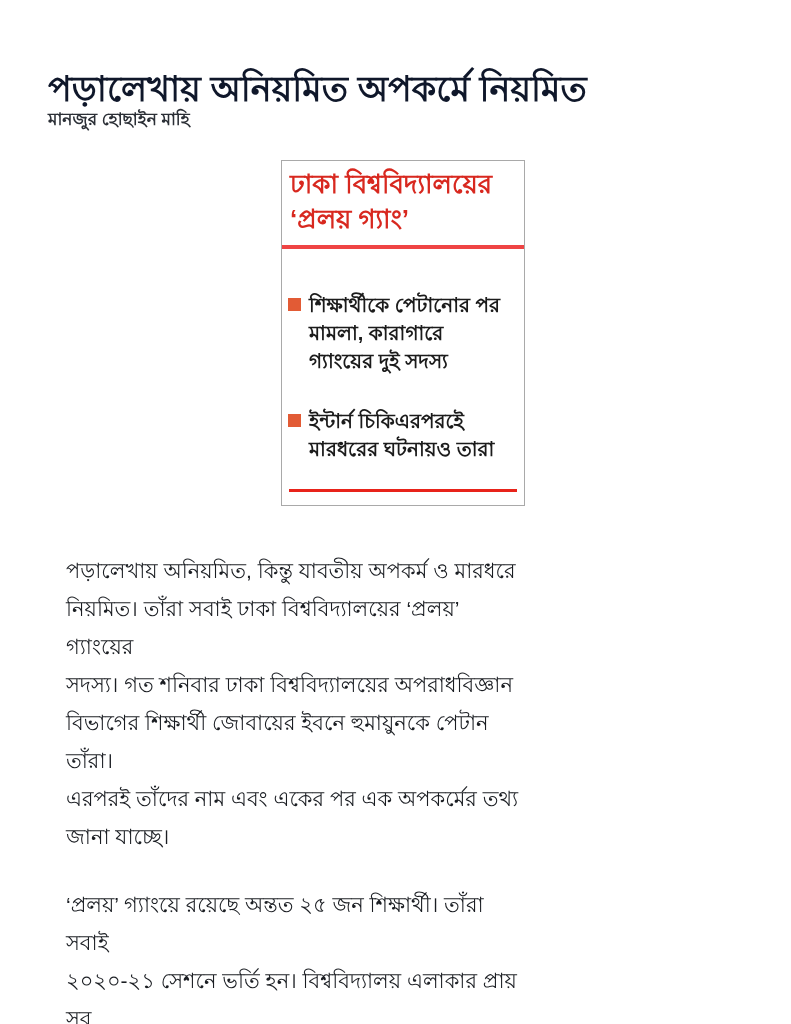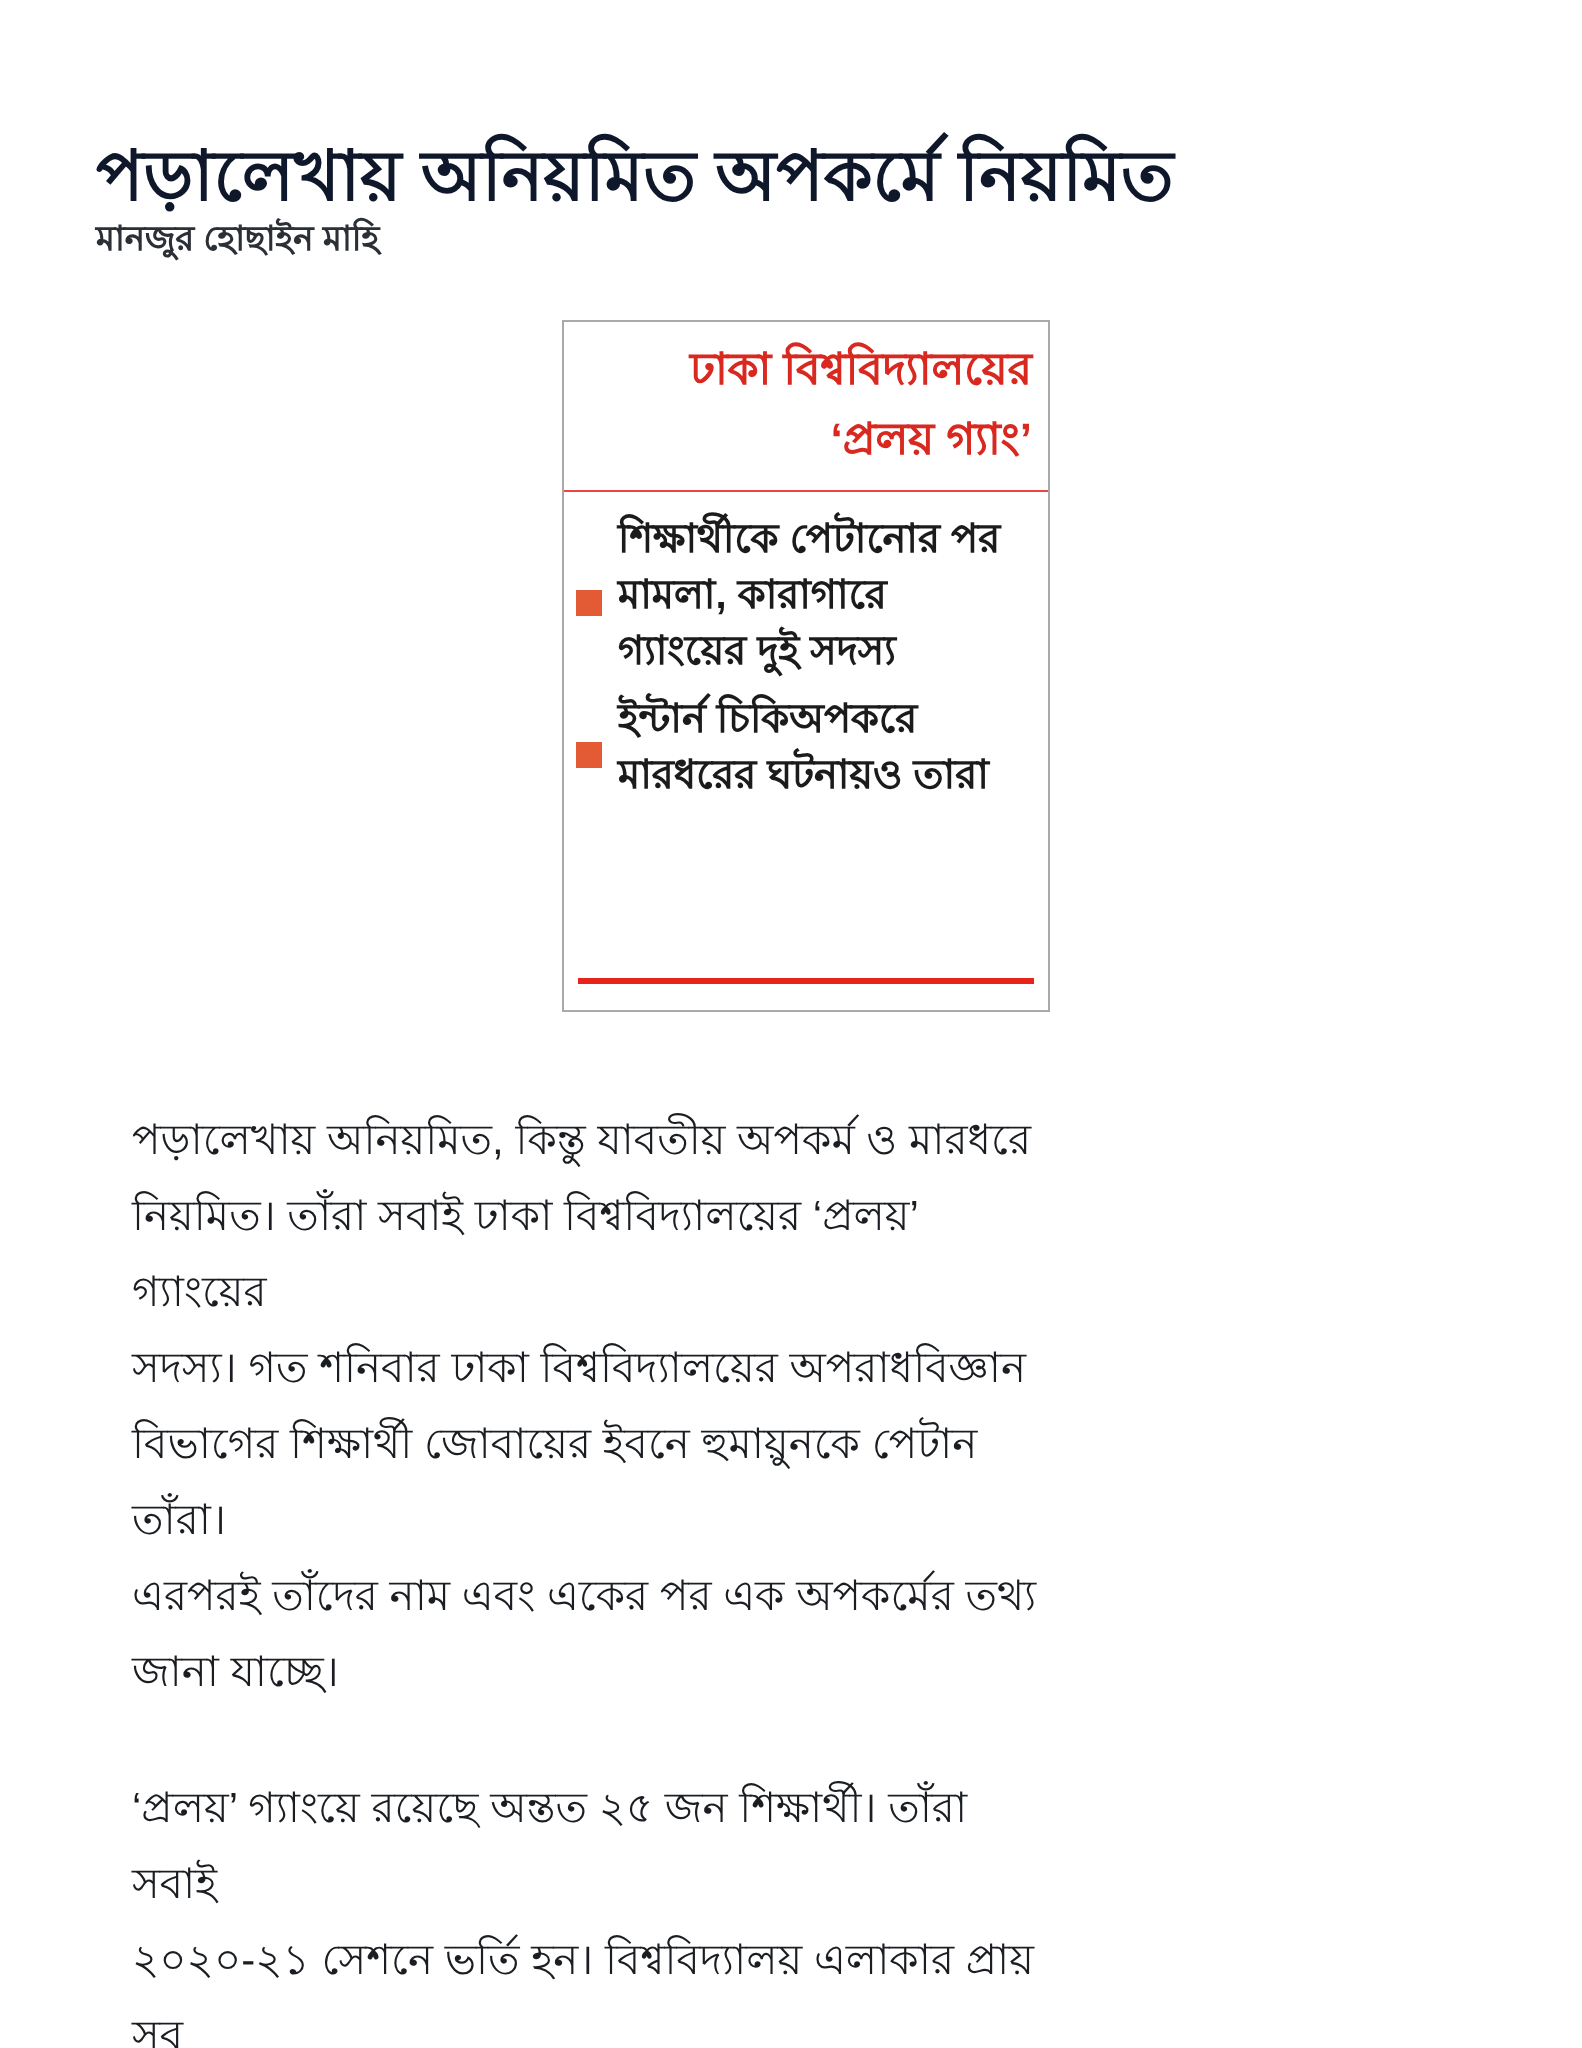--- a/index.html
+++ b/index.html
@@ -45,35 +45,36 @@
     left: 281px;
     top: 160px;
     width: 244px;
     height: 346px;
     border: 1px solid #a9a9a9;
     box-sizing: border-box;
     background: #ffffff;
   }
   .infobox-title {
     padding: 6px 8px 8px 8px;
-    text-align: right;
-    font-size: 22px;
+    text-align: left;
+    font-size: 26px;
     font-weight: 700;
     line-height: 35px;
     color: #d8281f;
     white-space: pre-line;
-    border-bottom: 1px solid #ef4444;
+    border-bottom: 4px solid #ef4444;
   }
   .infobox-bullets {
     padding: 10px 8px 0 6px;
   }
   .infobox-bullet {
     display: flex;
-    align-items: center;
+    align-items: flex-start;
     margin-bottom: 6px;
+    margin-top: 32px;
   }
   .bullet-square {
     flex: 0 0 auto;
     width: 13px;
     height: 13px;
     margin: 7px 8px 0 0;
     background: #e25b35;
   }
   .bullet-text {
     font-size: 20px;
@@ -119,21 +120,21 @@
 
   <div class="infobox-bullets">
     <div class="infobox-bullet">
       <span class="bullet-square"></span>
       <span class="bullet-text">শিক্ষার্থীকে পেটানোর পর
 মামলা, কারাগারে
 গ্যাংয়ের দুই সদস্য</span>
     </div>
     <div class="infobox-bullet">
       <span class="bullet-square"></span>
-      <span class="bullet-text">ইন্টার্ন চিকিঅপকরে
+      <span class="bullet-text">ইন্টার্ন চিকিএরপরইে
 মারধরের ঘটনায়ও তারা</span>
     </div>
   </div>
 
   <div class="infobox-rule"></div>
 </aside>
 
 <article class="article">
   <p>পড়ালেখায় অনিয়মিত, কিন্তু যাবতীয় অপকর্ম ও মারধরে
 নিয়মিত। তাঁরা সবাই ঢাকা বিশ্ববিদ্যালয়ের ‘প্রলয়’ গ্যাংয়ের

